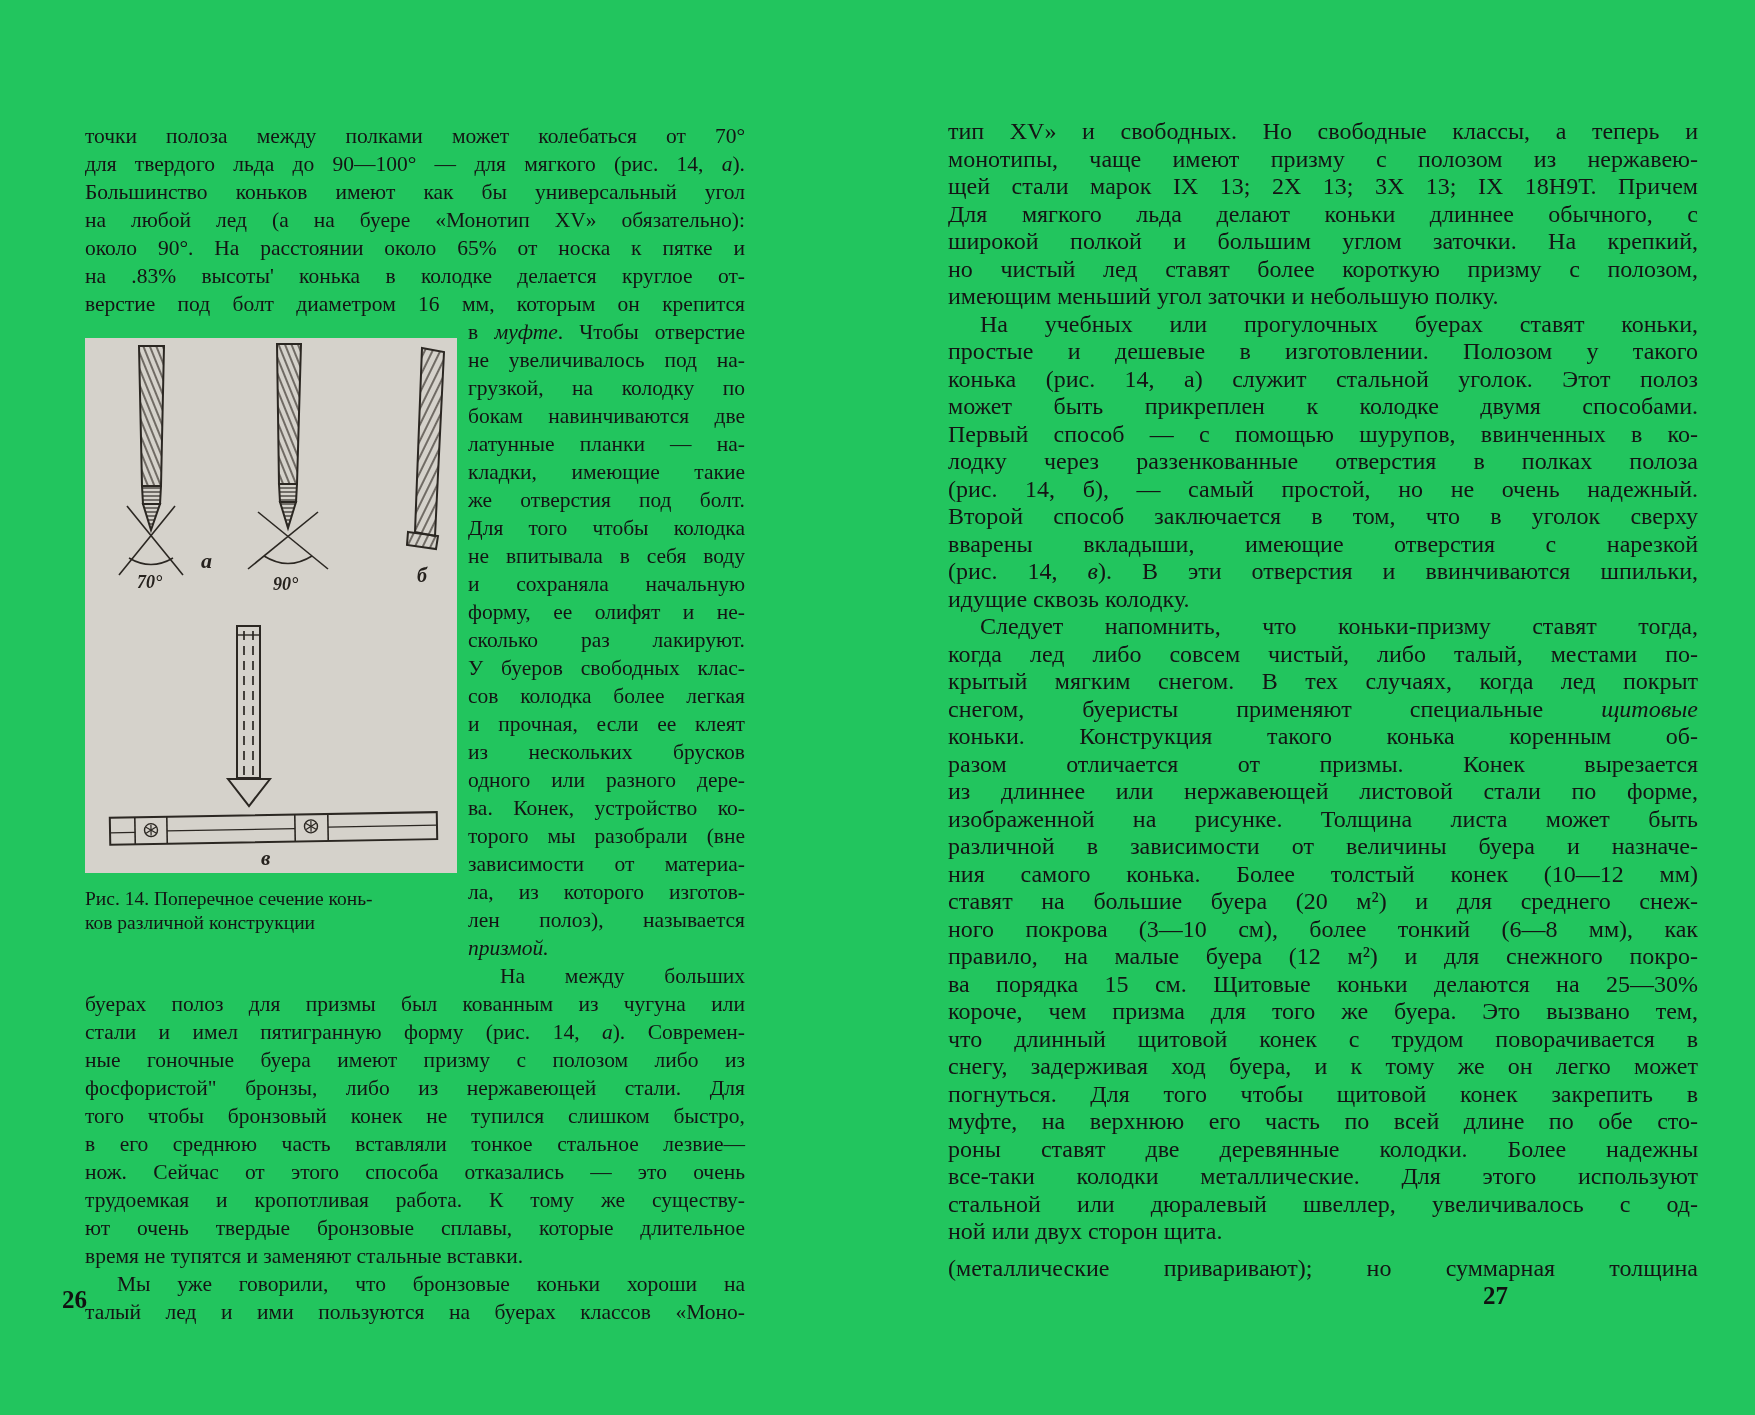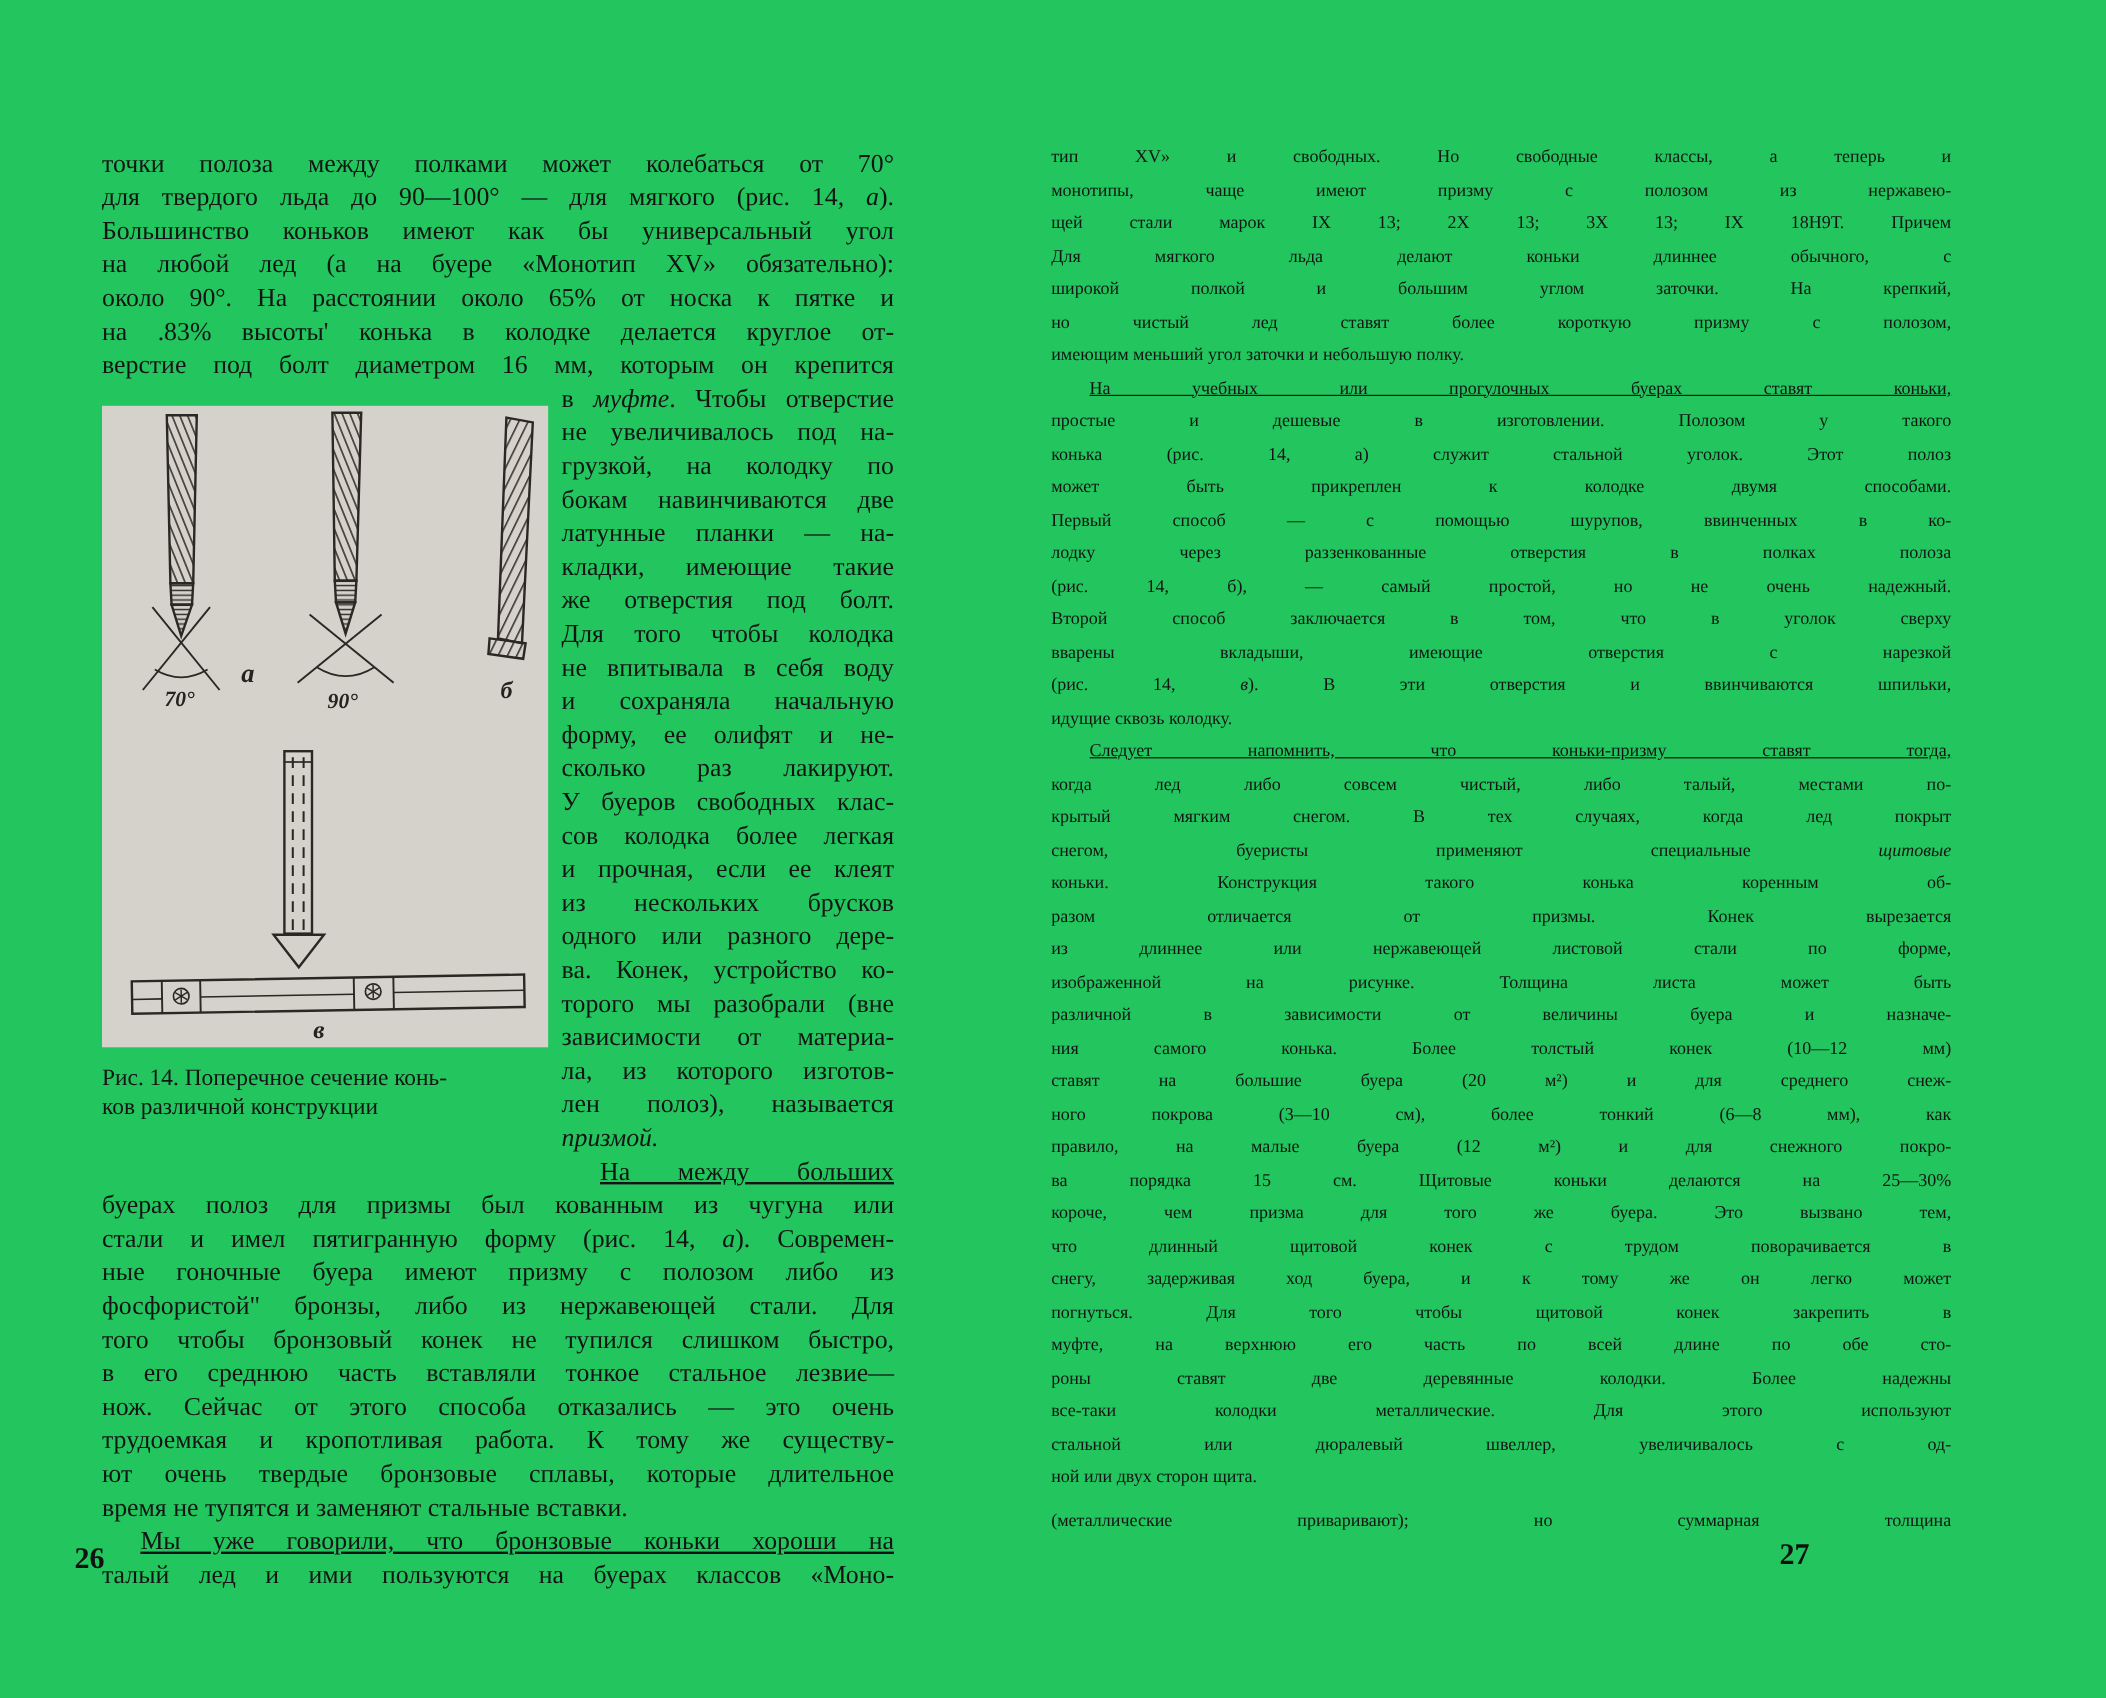--- a/index.html
+++ b/index.html
@@ -3,25 +3,25 @@
 <meta charset="utf-8">
 <style>
   html,body { margin:0; padding:0; background:#ffffff; }
   .sheet {
     position:relative; width:1755px; height:1415px;
     background:#22c55e; overflow:hidden;
     font-family:"Liberation Serif", serif; color:#141414;
   }
   .page { position:absolute; }
   .page-left  { left:85px;  top:122px; width:660px; font-size:21.5px; line-height:28px; }
-  .page-right { left:876px; top:118px; width:750px; font-size:15px; line-height:27.5px; }
+  .page-right { left:948px; top:118px; width:750px; font-size:24px; line-height:27.5px; }
 
   .tline { text-align:justify; text-align-last:justify; }
   .tline.endline { text-align-last:auto; }
-  .tline.indent { text-indent:32px;text-decoration:underline; }
+  .tline.indent { text-indent:32px; }
   .para { margin:0; }
   .para-gap { margin-top:9px; }
 
   .fig-float { float:left; width:383px; }
   .fig-photo { display:block; width:372px; height:535px; margin-top:20px; }
   .fig-caption {
     width:372px; margin-top:14px; margin-bottom:40px;
     text-align:left; font-size:19.5px; line-height:24px;
   }
   .clear { clear:both; }

